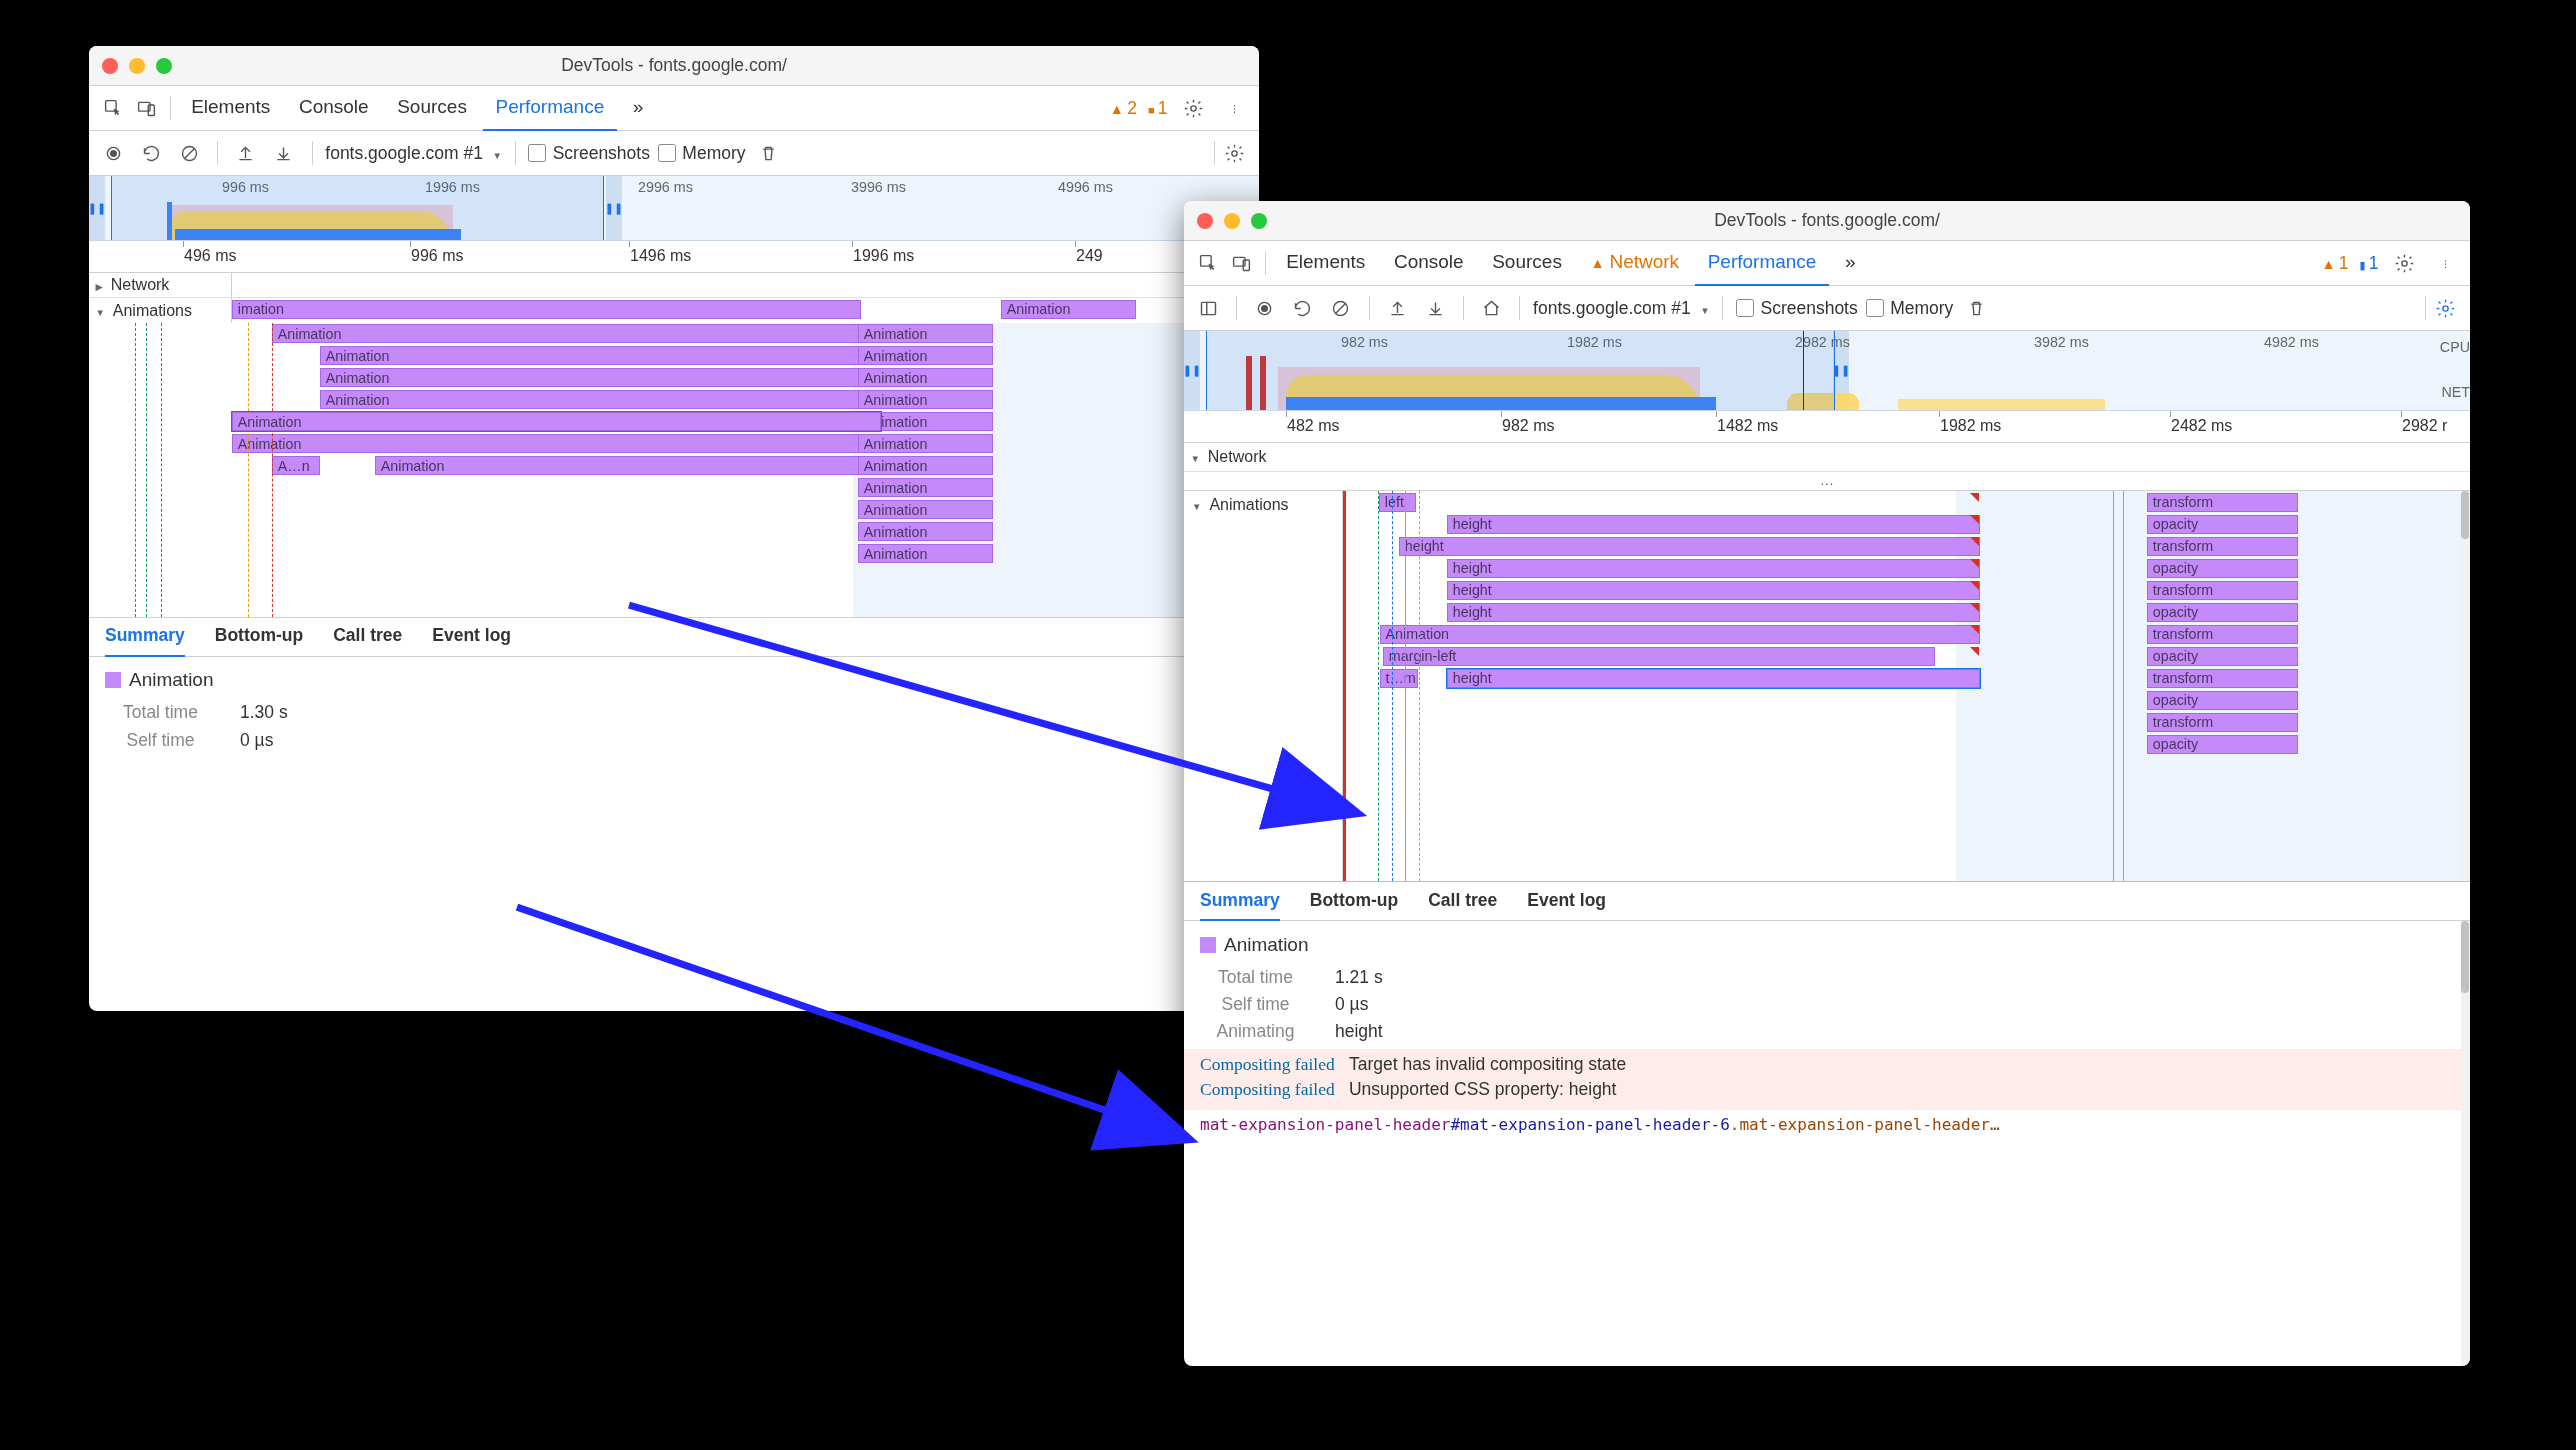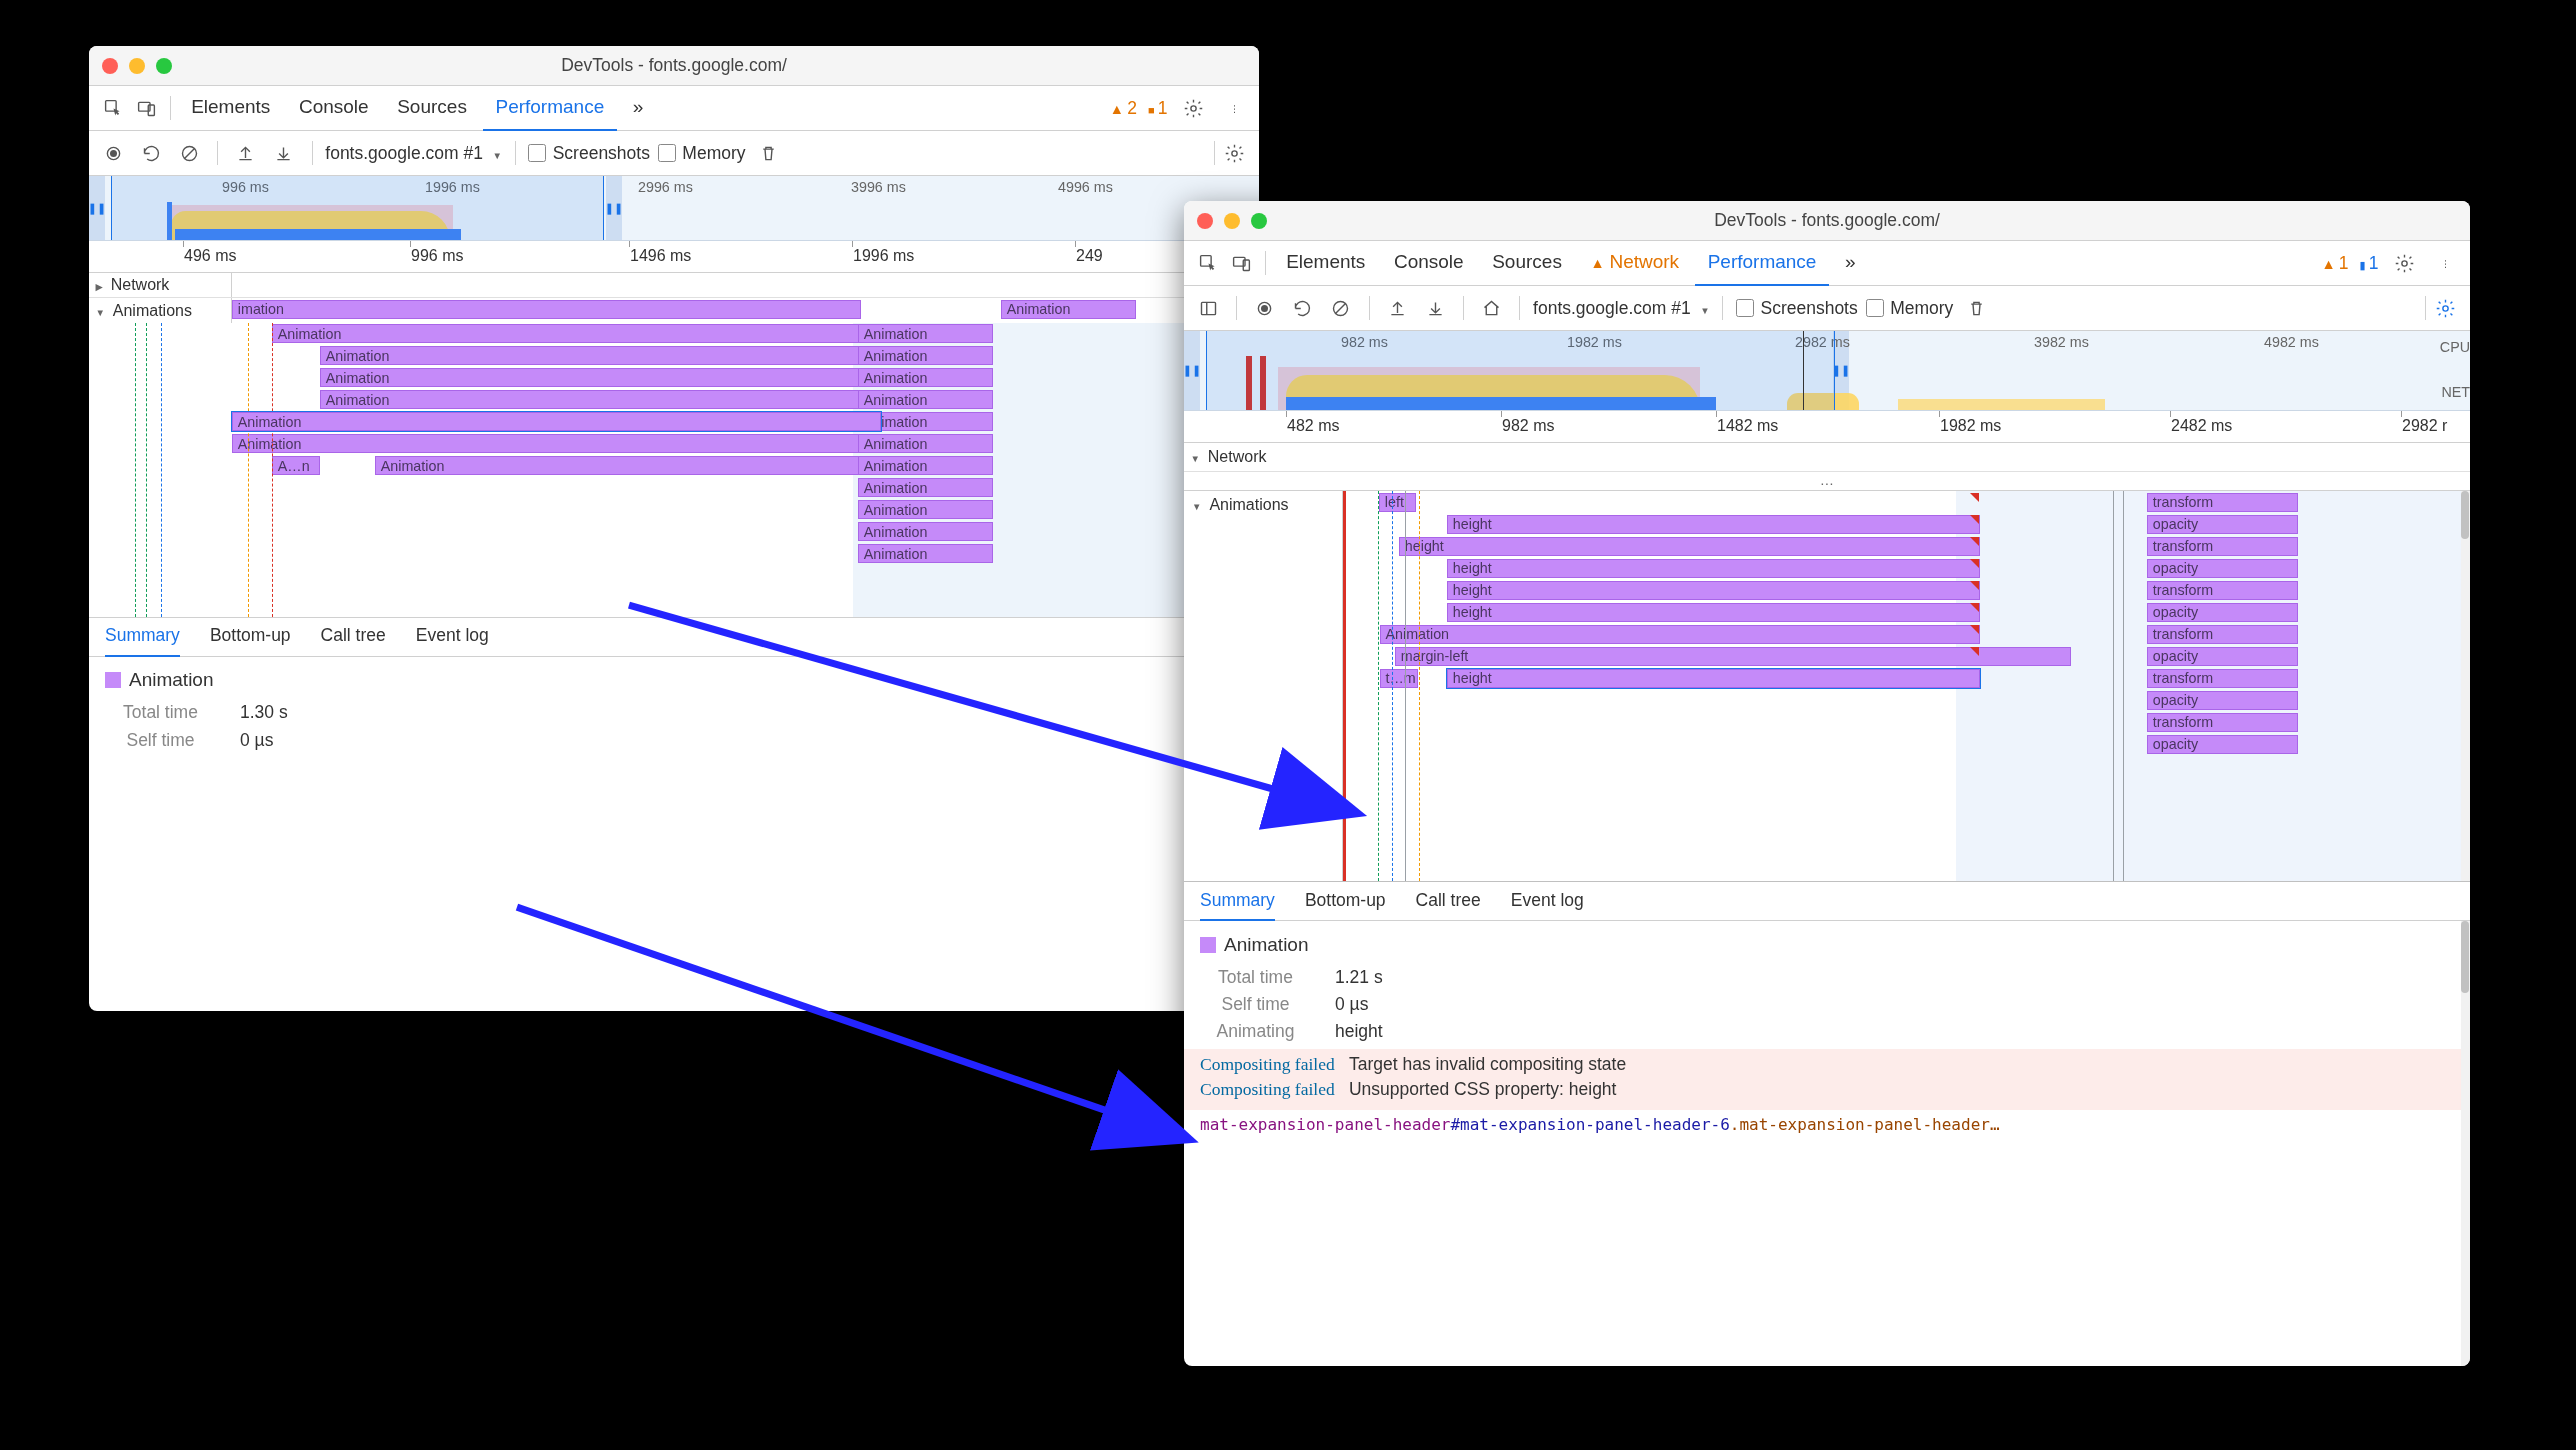--- a/index.html
+++ b/index.html
@@ -83,21 +83,21 @@
   .flame-warn { position:absolute; top:0; right:-0.8px; width:0; height:0; border-style:solid; border-width:0 9.5px 9.5px 0; border-color:transparent #d93025 transparent transparent; z-index:4;}
   .vline { position:absolute; top:0; bottom:0; width:0; z-index:3;}
   .vline.dashed { border-left:1.6px dashed; }
   .vline.solid { border-left:1.6px solid; }
   .vline.green { color:#0f9d58;}
   .vline.orange { color:#f29900;}
   .vline.red { color:#d93025;}
   .vline.blue { color:#1a73e8;}
   .vline.gray { color:#9aa0a6;}
   .detail-tabs { height:40px; border-top:0.8px solid #d0d0d0; border-bottom:0.8px solid #d0d0d0; display:flex; align-items:center; padding:0 16px; gap:30px; font-size:17.5px;}
-  .detail-tabs .dt { color:#333; height:40px; display:flex; align-items:center; border-bottom:2.4px solid transparent;}
+  .detail-tabs .dt { color:#333; height:40px; display:flex; align-items:center; border-bottom:2.4px solid transparent;font-weight:bold;}
   .detail-tabs .dt.active { color:#1a73e8; border-bottom-color:#1a73e8;}
   .detail-body { padding:12.7px 16px; font-size:17.5px; flex:1; overflow:auto;}
   .det-heading { display:flex; align-items:center; gap:8px; font-size:19px; color:#333; margin-bottom:11px;}
   .det-swatch { width:16px; height:16px; background:#c58af9;}
   .det-row { display:flex; gap:24px; margin-bottom:6.4px;}
   .det-key { color:#888; min-width:111px;text-align:center;}
   .det-val { color:#333;}
   .det-err { color:#0369a1;font-family:Liberation Serif, serif;}
   .det-err-row { display:flex; gap:14.3px; margin-bottom:4.8px;}
   .node-mono { font-family: ui-monospace, Menlo, monospace; font-size:16px;}
@@ -566,21 +566,21 @@
           </div>
           <div class="flame-row">
             <div class="flame" style="left: 80px; width: 533px;">height</div>
             <div class="flame-warn" style="left: 603px; top: 1.6px;"></div>
           </div>
           <div class="flame-row">
             <div class="flame" style="left: 12.7px; width: 600px;">Animation</div>
             <div class="flame-warn" style="left: 603px; top: 1.6px;"></div>
           </div>
           <div class="flame-row">
-            <div class="flame" style="left: 28px; width: 676px;">margin-left</div>
+            <div class="flame" style="left: 16px; width: 552px;">margin-left</div>
             <div class="flame-warn" style="left: 603px; top: 1.6px;"></div>
           </div>
           <div class="flame-row">
             <div class="flame" style="left: 12.7px; width: 38px;">t…m</div>
             <div class="flame-warn" style="left: 603px; top: 1.6px;"></div>
             <div class="flame selected" style="left: 80px; width: 533px;">height</div>
           </div>
         </div>
 
       <div id="right-flames-right" style="position:absolute;left:804px;top:0;">

